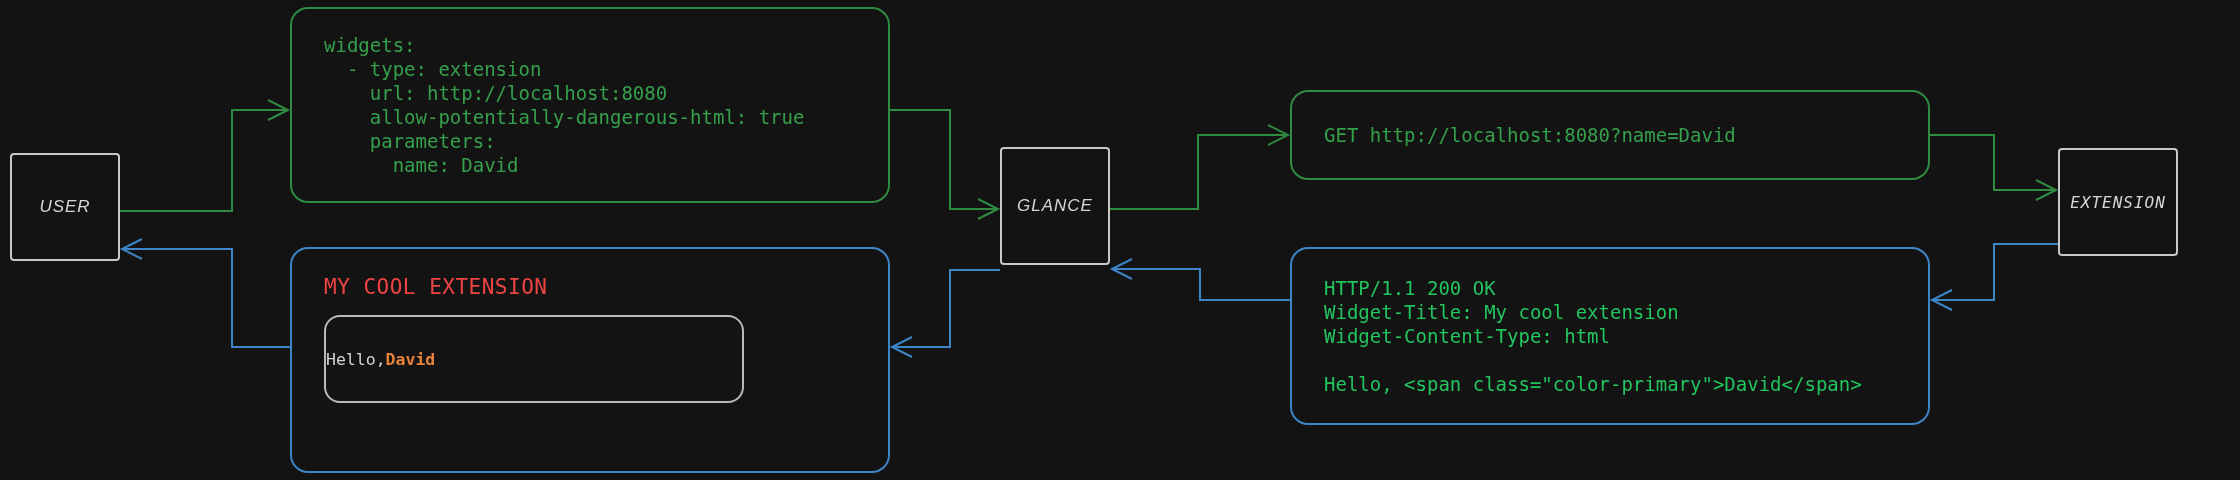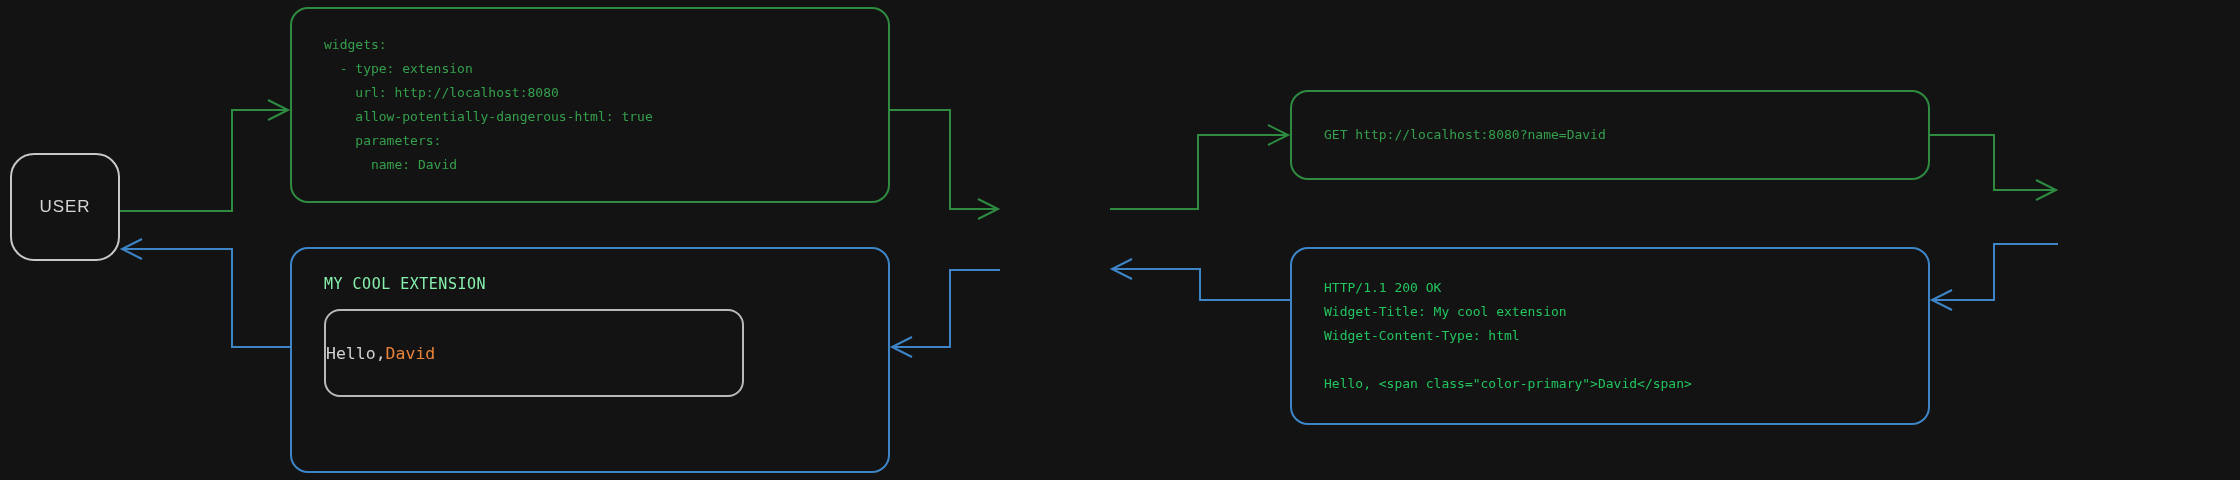--- a/index.html
+++ b/index.html
@@ -14,27 +14,28 @@
     background: #131313;
     overflow: hidden;
     font-family: "DejaVu Sans Mono", monospace;
   }
 
   
   .node {
     position: absolute;
     box-sizing: border-box;
     border: 2px solid #c8c8c8;
-    border-radius: 24px;
+    border-radius: 4px;
     background: #131313;
     display: flex;
     align-items: center;
     justify-content: center;
     color: #d6d6d6;
     letter-spacing: 1px;
+    font-style: italic;
   }
   .node.sans {
     font-family: "Liberation Sans", sans-serif;
     font-size: 17px;
   }
   .node.mono {
     font-family: "DejaVu Sans Mono", monospace;
     font-size: 16px;
   }
 
@@ -49,58 +50,58 @@
     border-radius: 18px;
     background: #131313;
     border: 2px solid;
     display: flex;
     align-items: center;
   }
   .bubble pre {
     margin: 0;
     padding: 0 0 0 32px;
     font-family: "DejaVu Sans Mono", monospace;
-    font-size: 13px;
+    font-size: 19px;
     line-height: 24px;
     white-space: pre;
   }
   .bubble.green { border-color: #2e8b40; }
   .bubble.green pre { color: #35a04c; }
   .bubble.blue  { border-color: #3d85c6; }
   .bubble.blue pre { color: #22c55e; }
 
   #bubble-yaml     { left: 290px;  top: 7px;   width: 600px; height: 196px; }
   #bubble-get      { left: 1290px; top: 90px;  width: 640px; height: 90px; text-align: right;  }
   #bubble-http     { left: 1290px; top: 247px; width: 640px; height: 178px; }
   #bubble-widget   { left: 290px;  top: 247px; width: 600px; height: 226px; display:block; }
 
   
   #bubble-widget .widget-inner {
     padding: 26px 30px 0 32px;
   }
   .widget-title {
     font-family: "DejaVu Sans Mono", monospace;
-    font-size: 15px;
-    color: #86efac;
+    font-size: 21px;
+    color: #ef4444;
     letter-spacing: 0.5px;
     margin-bottom: 16px;
   }
   .widget-card {
     box-sizing: border-box;
     border: 2px solid #b9b9b9;
     border-radius: 16px;
     height: 88px;
     width: 420px;
     display: flex;
     align-items: center;
     font-family: "DejaVu Sans Mono", monospace;
     font-size: 16.5px;
     color: #d2d2d2;
   }
-  .accent-name { color: #e8833a; }
+  .accent-name { color: #e8833a; font-weight: bold; }
 
   
   #wires {
     position: absolute;
     left: 0; top: 0;
     width: 2240px;
     height: 480px;
     pointer-events: none;
   }
   .wire-green { fill: none; stroke: #2e8b40; stroke-width: 2; }
@@ -153,21 +154,27 @@
     <g>
       <path class="wire-blue" d="M290,347 L232,347 L232,249 L122,249"></path>
       <path class="head-blue" d="M142,239 L122,249 L142,259"></path>
     </g>
   </svg>
 
   <div class="node sans" id="node-user">
     <span>USER</span>
   </div>
 
-
+  <div class="node sans" id="node-glance">
+    <span>GLANCE</span>
+  </div>
+
+  <div class="node mono" id="node-extension">
+    <span>EXTENSION</span>
+  </div>
 
   <div class="bubble green" id="bubble-yaml">
     <pre>widgets:
   - type: extension
     url: http://localhost:8080
     allow-potentially-dangerous-html: true
     parameters:
       name: David</pre>
   </div>
 

